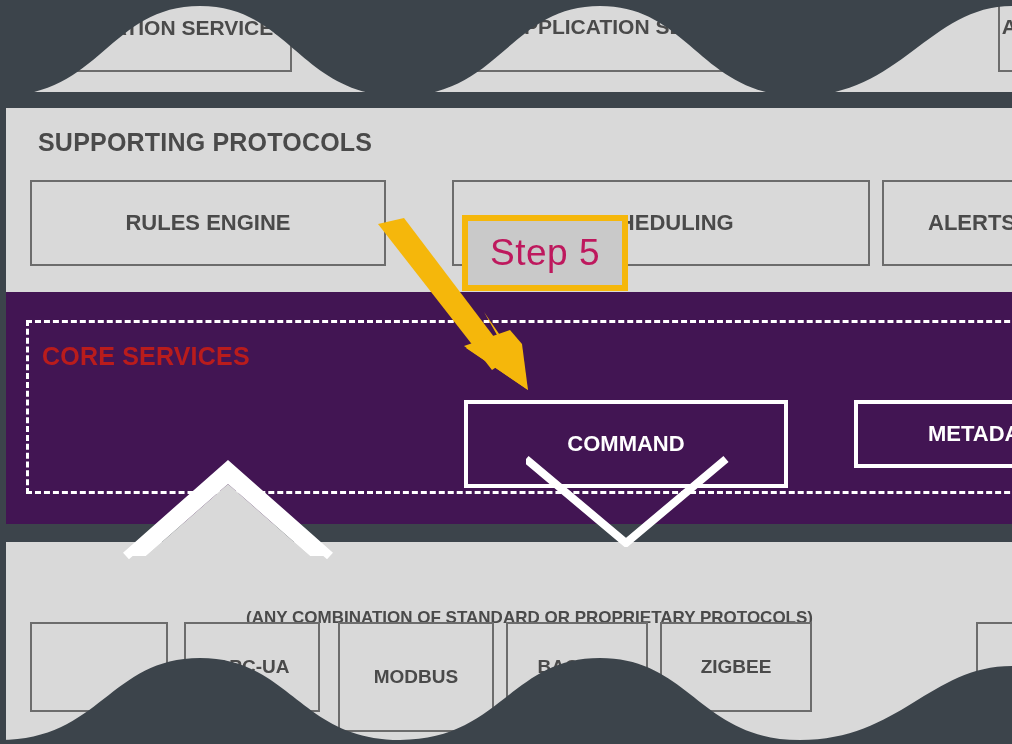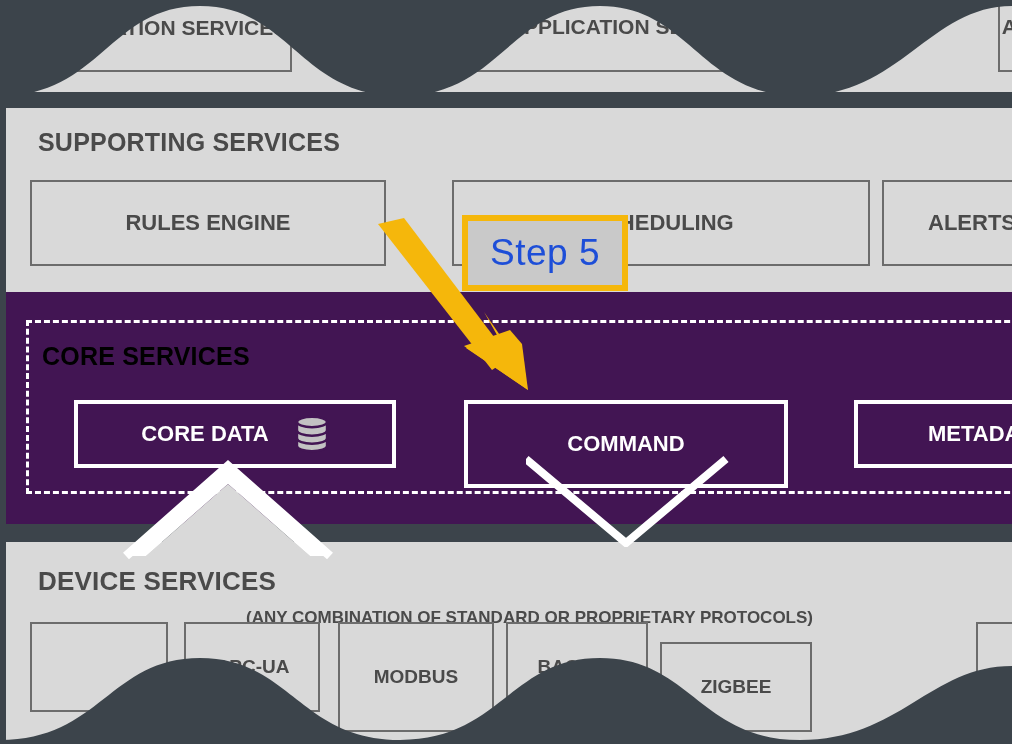--- a/index.html
+++ b/index.html
@@ -37,21 +37,21 @@
   #band-device{top:542px;height:202px;}
 
   
   .section-title{
     position:absolute;
     font-weight:bold;
     letter-spacing:.2px;
     white-space:nowrap;
   }
   .title-dark{color:#4a4a4a;}
-  .title-light{color:#000000;}
+  .title-light{color:#b91c1c;}
   #t-support{left:32px;top:128px;font-size:25px;}
   #t-core{left:36px;top:342px;font-size:25px;}
   #t-device{left:32px;top:566px;font-size:26px;}
   #t-device-note{
     position:absolute;left:240px;top:572px;
     font-size:17px;font-weight:bold;color:#4a4a4a;white-space:nowrap;margin-top:36px;
   }
   #t-intercom{
     position:absolute;left:524px;top:318px;
     font-size:19px;font-weight:bold;color:#f0eaf4;
@@ -103,21 +103,21 @@
   #core-3{left:848px;top:400px;width:320px;height:68px;font-size:22px;justify-content:flex-start;padding-left:70px;}
 
   
   .db-icon{width:34px;height:38px;display:block;}
 
   
   #dev-1{left:24px;top:622px;width:138px;height:90px;font-size:19px;}
   #dev-2{left:178px;top:622px;width:136px;height:90px;font-size:19px;}
   #dev-3{left:332px;top:622px;width:156px;height:110px;font-size:19px;}
   #dev-4{left:500px;top:622px;width:142px;height:90px;font-size:19px;}
-  #dev-5{left:654px;top:622px;width:152px;height:90px;font-size:19px;margin-top:20px;}
+  #dev-5{left:654px;top:622px;width:152px;height:90px;font-size:19px;}
   #dev-6{left:816px;top:622px;width:142px;height:90px;font-size:19px;}
   #dev-7{left:970px;top:622px;width:142px;height:90px;font-size:19px;}
 
   
   #conn-coredata{position:absolute;left:110px;top:460px;width:240px;height:100px;}
   #conn-command{position:absolute;left:520px;top:455px;width:220px;height:92px;}
 
   
   .wave{position:absolute;left:0;width:1012px;pointer-events:none;}
   #wave-top{top:0;height:108px;}
@@ -129,21 +129,21 @@
     pointer-events:none;
   }
   #step-badge{
     position:absolute;
     left:462px;top:215px;
     width:166px;height:76px;
     box-sizing:border-box;
     background:#c9c9c9;
     border:6px solid #f5b70b;
     display:flex;align-items:center;justify-content:center;
-    color:#1d4ed8;
+    color:#be185d;
     font-size:37px;
     font-weight:normal;
     letter-spacing:.5px;
   }
 
   
   #frame-left{position:absolute;left:0;top:0;width:6px;height:744px;background:#3c444b;}
   #frame-top{position:absolute;left:0;top:0;width:1012px;height:4px;background:#3c444b;}
 </style>
 </head>
@@ -164,71 +164,57 @@
       <span class="app-line">CONNECTORS</span>
       <span class="app-line">APPLICATION SERVICES</span>
     </div>
     <div class="box box-grey" id="app-2">
       <span>APPLICATION SERVICES</span>
     </div>
     <div class="box box-grey" id="app-3">
       <span>APPLICATION SERVICES</span>
     </div>
 
-    <div class="section-title title-dark" id="t-support">SUPPORTING SERVICES</div>
+    <div class="section-title title-dark" id="t-support">SUPPORTING PROTOCOLS</div>
 
     <div class="box box-grey" id="sup-1">
       <span>RULES ENGINE</span>
     </div>
     <div class="box box-grey" id="sup-2">
       <span>SCHEDULING</span>
     </div>
     <div class="box box-grey" id="sup-3">
       <span>ALERTS &amp; NOTIFICATIONS</span>
     </div>
 
     <div id="core-dash"></div>
 
     <div class="section-title title-light" id="t-core">CORE SERVICES</div>
 
 
-    <div class="box box-purple" id="core-1">
-      <span>CORE DATA</span>
-      <span>
-        <svg class="db-icon" viewBox="0 0 34 38" aria-hidden="true">
-          <g fill="#c3c3c3" stroke="#421553" stroke-width="2.4">
-            <path d="M2 7 v24 a15 5.2 0 0 0 30 0 V7 z"></path>
-            <ellipse cx="17" cy="7" rx="15" ry="5.2"></ellipse>
-            <path d="M2 15.5 a15 5.2 0 0 0 30 0" fill="none"></path>
-            <path d="M2 23.5 a15 5.2 0 0 0 30 0" fill="none"></path>
-          </g>
-        </svg>
-      </span>
-    </div>
 
     <div class="box box-purple" id="core-2">
       <span>COMMAND</span>
     </div>
 
     <div class="box box-purple" id="core-3">
       <span>METADATA</span>
     </div>
 
     <svg id="conn-coredata" viewBox="0 0 240 100">
       <path d="M10 96 L112 6 L214 96 L194 96 L112 24 L30 96 Z" fill="#ffffff"></path>
       <path d="M30 96 L112 24 L194 96 Z" fill="#d9d9d9"></path>
       <path d="M10 96 L112 6 L214 96" fill="none" stroke="#ffffff" stroke-width="9" stroke-linejoin="miter"></path>
       <path d="M30 100 L112 26 L194 100 Z" fill="#d9d9d9"></path>
     </svg>
 
     <svg id="conn-command" viewBox="0 0 220 92">
       <path d="M0 4 L100 88 L200 4" fill="none" stroke="#ffffff" stroke-width="8" stroke-linejoin="miter"></path>
     </svg>
 
-    <div class="section-title title-dark" id="t-device">DEVICE SERVICES</div>
     <div id="t-device-note">(ANY COMBINATION OF STANDARD OR PROPRIETARY PROTOCOLS)</div>
 
     <div class="box box-grey" id="dev-1">
       <span></span>
     </div>
     <div class="box box-grey" id="dev-2">
       <span>OPC-UA</span>
     </div>
     <div class="box box-grey" id="dev-3">
       <span>MODBUS</span>

